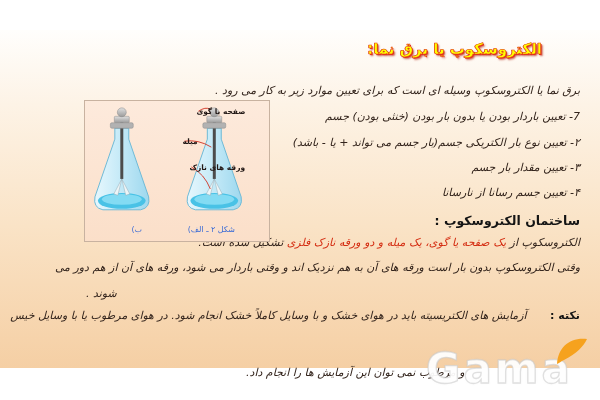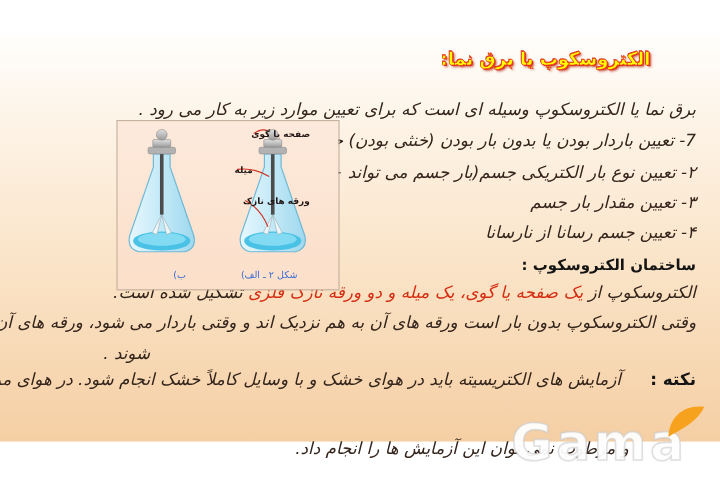--- a/index.html
+++ b/index.html
@@ -7,36 +7,36 @@
     position:relative; width:600px; height:400px; overflow:hidden;
     background:#ffffff;
     font-family:"DejaVu Sans", sans-serif;
   }
   .slide {
     position:absolute; left:0; top:30px; width:600px; height:338px;
     background:linear-gradient(180deg,#fffefc 0%, #fdf3e6 22%, #fae3c6 58%, #f5cfa4 100%);
   }
   .line {
     position:absolute; direction:rtl; white-space:nowrap;
-    font-style:italic; font-size:14px; color:#33241c; letter-spacing:0.2px;
+    font-style:italic; font-size:11px; color:#33241c; letter-spacing:0.2px;
   }
   .r { right:20px; text-align:right; }
   .title {
     position:absolute; top:10px; right:58px; direction:rtl; white-space:nowrap;
     font-size:15px; font-weight:bold; font-style:normal; color:#ffff00;
     -webkit-text-stroke:0.5px #e2341d;
     text-shadow:1px 1px 0 #e2341d, -0.5px -0.5px 0 #e2341d, 1.8px 1.8px 2px rgba(180,40,20,.75);
   }
   .heading { font-style:normal; font-weight:bold; font-size:12.5px; color:#141414; letter-spacing:0; }
   .red { color:#d42d12; }
   .note-label { font-style:normal; font-weight:bold; color:#141414;margin-left:20px; }
   .figure {
     position:absolute; left:84px; top:70px; width:186px; height:142px;
     background:linear-gradient(180deg,#fdeadc 0%, #fbdfc9 100%);
-    border:1px solid #c8b2a0; box-sizing:border-box;margin-left:13px;
+    border:1px solid #c8b2a0; box-sizing:border-box;
   }
   .figure svg { display:block; width:100%; height:100%; }
   .watermark {
     position:absolute; left:426px; top:348px; width:170px; height:50px;
     pointer-events:none;
   }
   .gama-text {
     position:absolute; left:0; top:0;
     font-size:42px; font-weight:bold; letter-spacing:3px; line-height:1;
     color:rgba(255,255,255,0.92);

